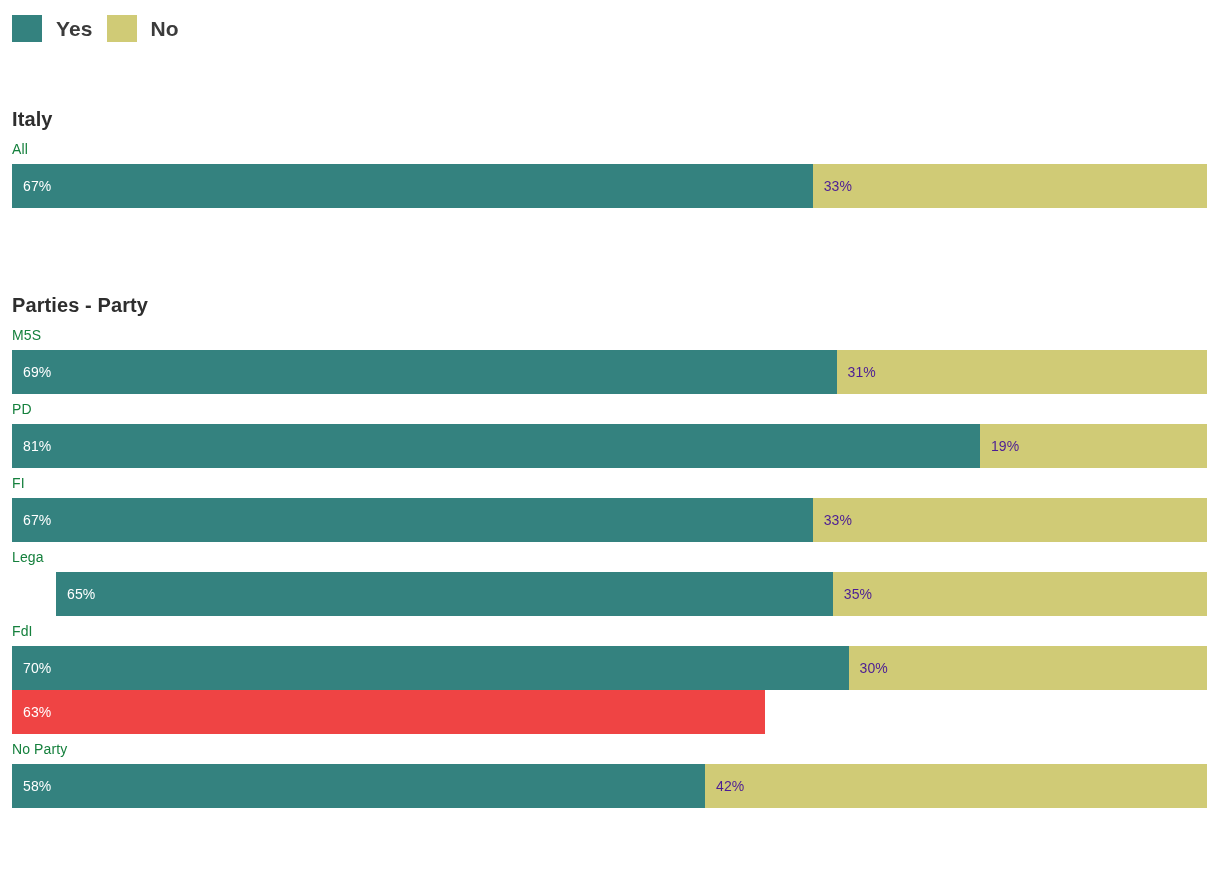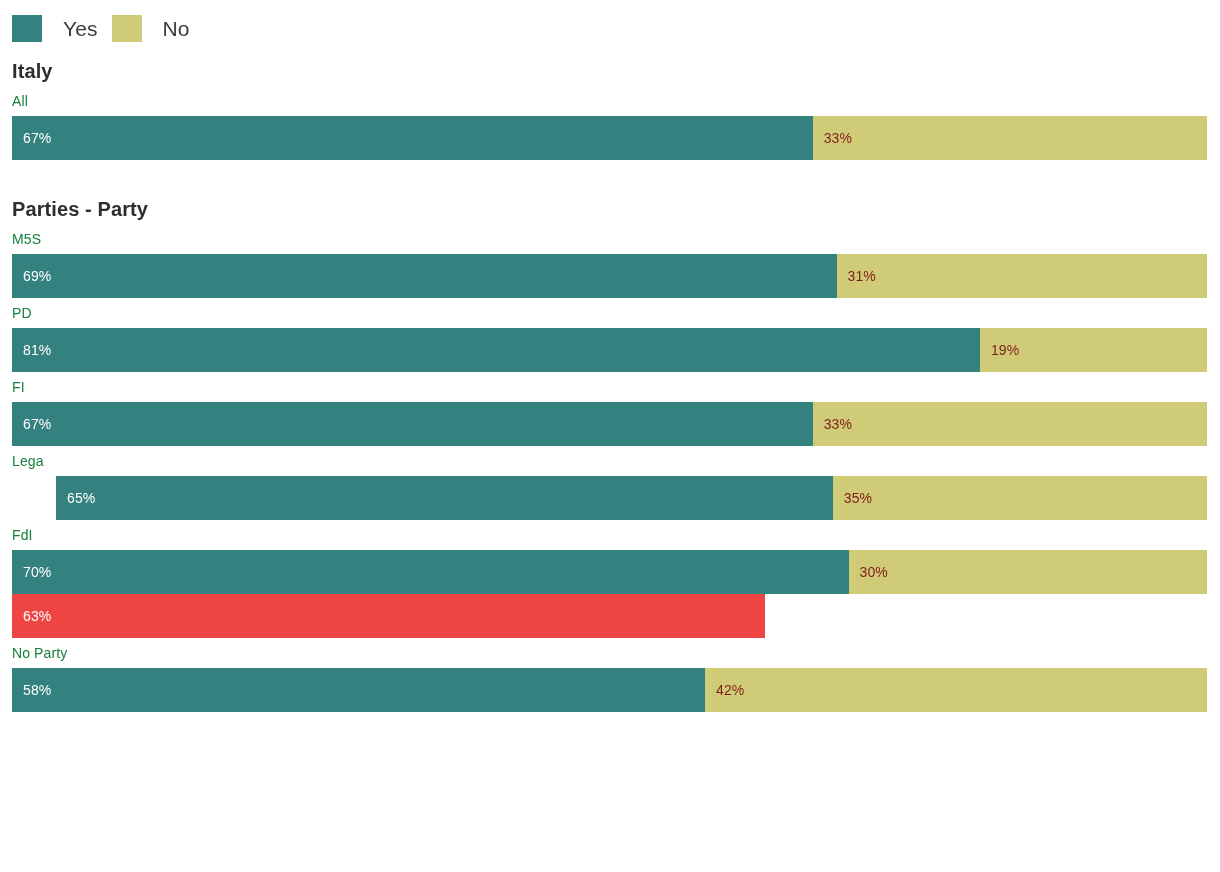--- a/index.html
+++ b/index.html
@@ -23,21 +23,22 @@
     left: 12px;
     top: 14px;
     display: flex;
     align-items: center;
     gap: 14px;
     height: 28px;
   }
   .legend-item {
     display: flex;
     align-items: center;
-    gap: 21px;
+    gap: 14px;
+    font-weight: bold;
   }
   .legend-swatch {
     width: 30px;
     height: 27px;
     display: block;
   }
   .legend-label {
     font-size: 21px;
     line-height: 21px;
     color: #3b3b3b;
@@ -53,20 +54,21 @@
   }
   .group { padding: 0; }
   .group-title {
     font-size: 20px;
     font-weight: bold;
     color: #2e2e2e;
     padding: 0 0 0 12px;
     height: 30px;
     line-height: 30px;
     letter-spacing: 0.1px;
+    margin-top: 48px;
   }
   .row { padding: 0; }
   .row-label {
     font-size: 14px;
     color: #15803d;
     padding: 0 0 0 12px;
     height: 30px;
     line-height: 30px;
     letter-spacing: 0.1px;
   }
@@ -86,21 +88,21 @@
   }
   .seg-yes { background: #34827f; }
   .seg-no  { background: #d0cb76; }
   .seg-value {
     font-size: 14px;
     letter-spacing: 0.1px;
     padding-left: 11px;
     white-space: nowrap;
   }
   .seg-yes .seg-value { color: #ffffff; }
-  .seg-no  .seg-value { color: #7f1d1d; }
+  .seg-no  .seg-value { color: #4c1d95; }
 
   .gap-after-group { height: 34px; }
 </style>
 </head>
 <body>
 
 <div class="legend">
   <div class="legend-item">
     <span class="legend-swatch seg-yes" style="background: rgb(52, 130, 127);"></span>
     <span class="legend-label">Yes</span>

